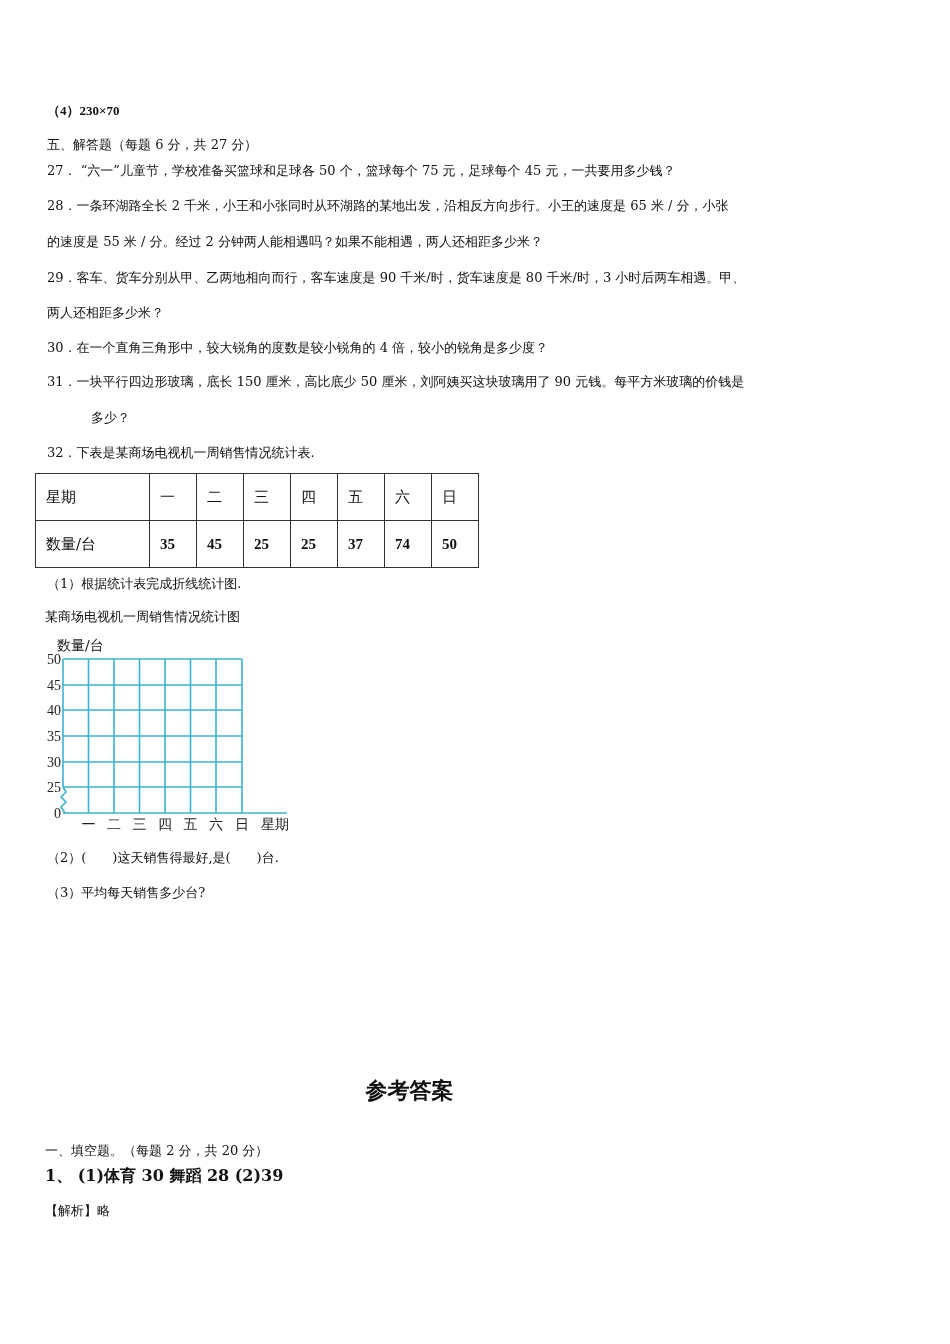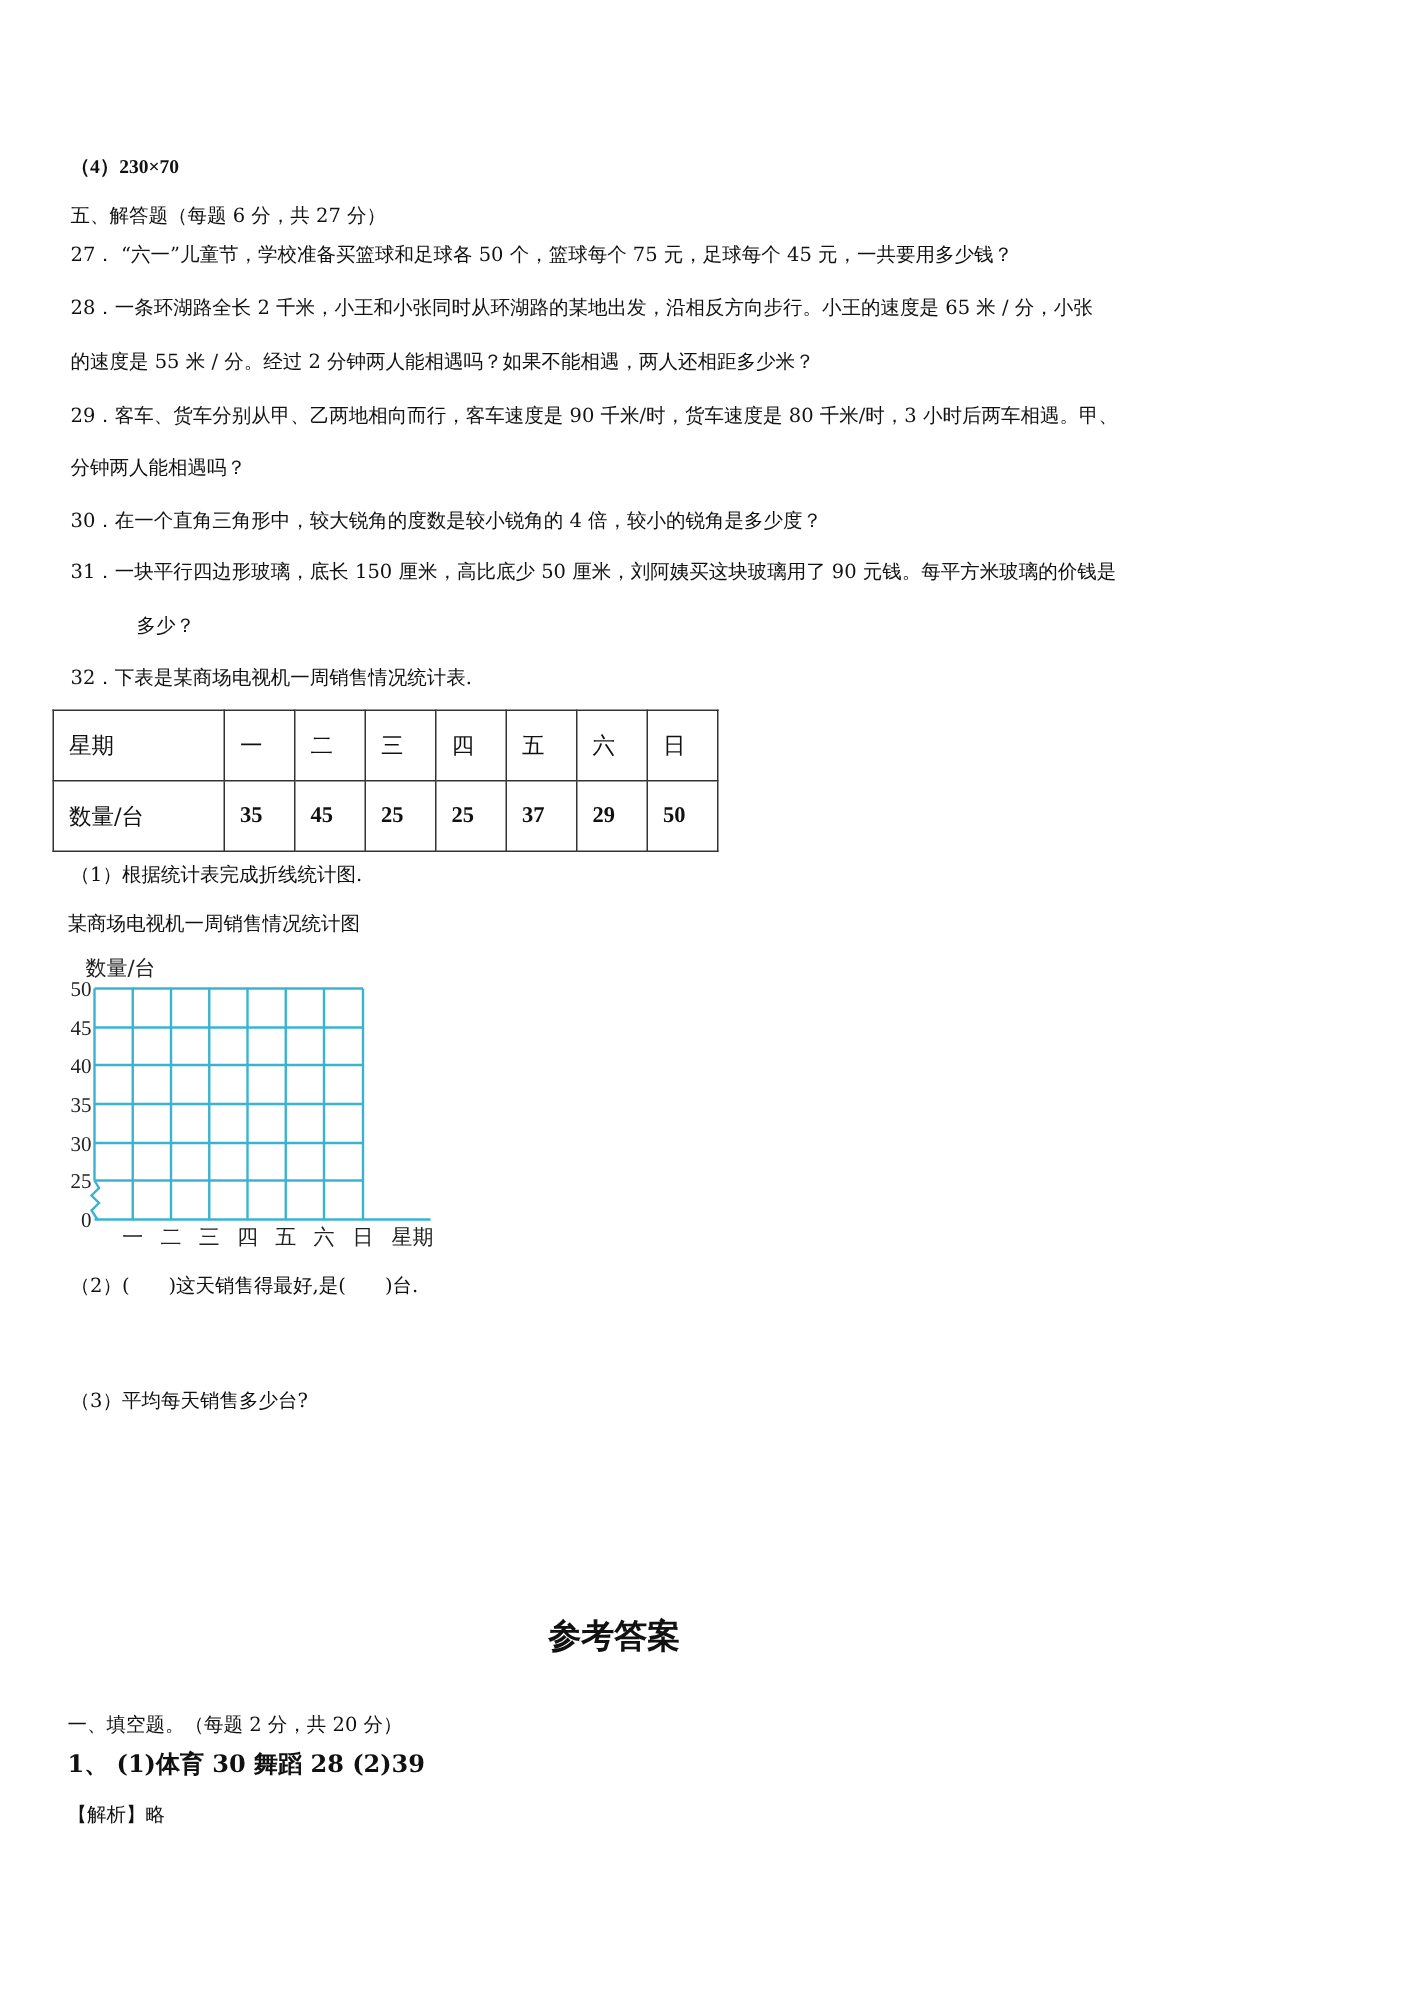--- a/index.html
+++ b/index.html
@@ -33,21 +33,21 @@
 </style>
 </head>
 <body>
 
 <div class="line bold q-num" style="top:101px;">（4）230×70</div>
 <div class="line" style="top:135px;">五、解答题（每题 6 分，共 27 分）</div>
 <div class="line" style="top:161px;">27． “六一”儿童节，学校准备买篮球和足球各 50 个，篮球每个 75 元，足球每个 45 元，一共要用多少钱？</div>
 <div class="line" style="top:196px;">28．一条环湖路全长 2 千米，小王和小张同时从环湖路的某地出发，沿相反方向步行。小王的速度是 65 米 / 分，小张</div>
 <div class="line" style="top:232px;">的速度是 55 米 / 分。经过 2 分钟两人能相遇吗？如果不能相遇，两人还相距多少米？</div>
 <div class="line" style="top:268px;">29．客车、货车分别从甲、乙两地相向而行，客车速度是 90 千米/时，货车速度是 80 千米/时，3 小时后两车相遇。甲、</div>
-<div class="line" style="top:303px;">分钟两人能相遇吗？</div>
+<div class="line" style="top:303px;">两人还相距多少米？</div>
 <div class="line" style="top:338px;">30．在一个直角三角形中，较大锐角的度数是较小锐角的 4 倍，较小的锐角是多少度？</div>
 <div class="line" style="top:372px;">31．一块平行四边形玻璃，底长 150 厘米，高比底少 50 厘米，刘阿姨买这块玻璃用了 90 元钱。每平方米玻璃的价钱是</div>
 <div class="line" style="top:408px;margin-left:44px;">多少？</div>
 <div class="line" style="top:443px;">32．下表是某商场电视机一周销售情况统计表.</div>
 
 <table class="stats">
   <tbody>
       <tr>
     <td class="head">星期</td>
     <td class="col">一</td>
@@ -58,21 +58,21 @@
     <td class="col">六</td>
     <td class="col">日</td>
   </tr>
   <tr>
     <td class="head">数量/台</td>
     <td class="col num">35</td>
     <td class="col num">45</td>
     <td class="col num">25</td>
     <td class="col num">25</td>
     <td class="col num">37</td>
-    <td class="col num">29</td>
+    <td class="col num">74</td>
     <td class="col num">50</td>
   </tr>
 </tbody>
   </table>
 
 <div class="line" style="top:574px;">（1）根据统计表完成折线统计图.</div>
 <div class="line" style="top:607px; left:45px;">某商场电视机一周销售情况统计图</div>
 
 <svg class="chart" viewBox="0 0 270 205" xmlns="http://www.w3.org/2000/svg">
   <text x="22" y="18" font-size="14" font-family="DejaVu Sans, sans-serif" fill="#222">数量/台</text>
@@ -113,18 +113,18 @@
     <text x="104.5" y="197">三</text>
     <text x="130" y="197">四</text>
     <text x="155.5" y="197">五</text>
     <text x="181" y="197">六</text>
     <text x="207" y="197">日</text>
     <text x="240" y="197">星期</text>
   </g>
 </svg>
 
 <div class="line" style="top:848px;">（2）(　　)这天销售得最好,是(　　)台.</div>
-<div class="line" style="top:925px;text-align:right;">（3）平均每天销售多少台?</div>
+<div class="line" style="top:883px;text-align:right;">（3）平均每天销售多少台?</div>
 
 <div class="title-answer">参考答案</div>
 <div class="line" style="top:1141px; left:45px;">一、填空题。（每题 2 分，共 20 分）</div>
 <div class="line bold" style="top:1166px; left:45px; font-size:16px;">1、  (1)体育  30  舞蹈  28  (2)39</div>
 <div class="line" style="top:1201px; left:45px;">【解析】略</div>
 
 </body></html>

